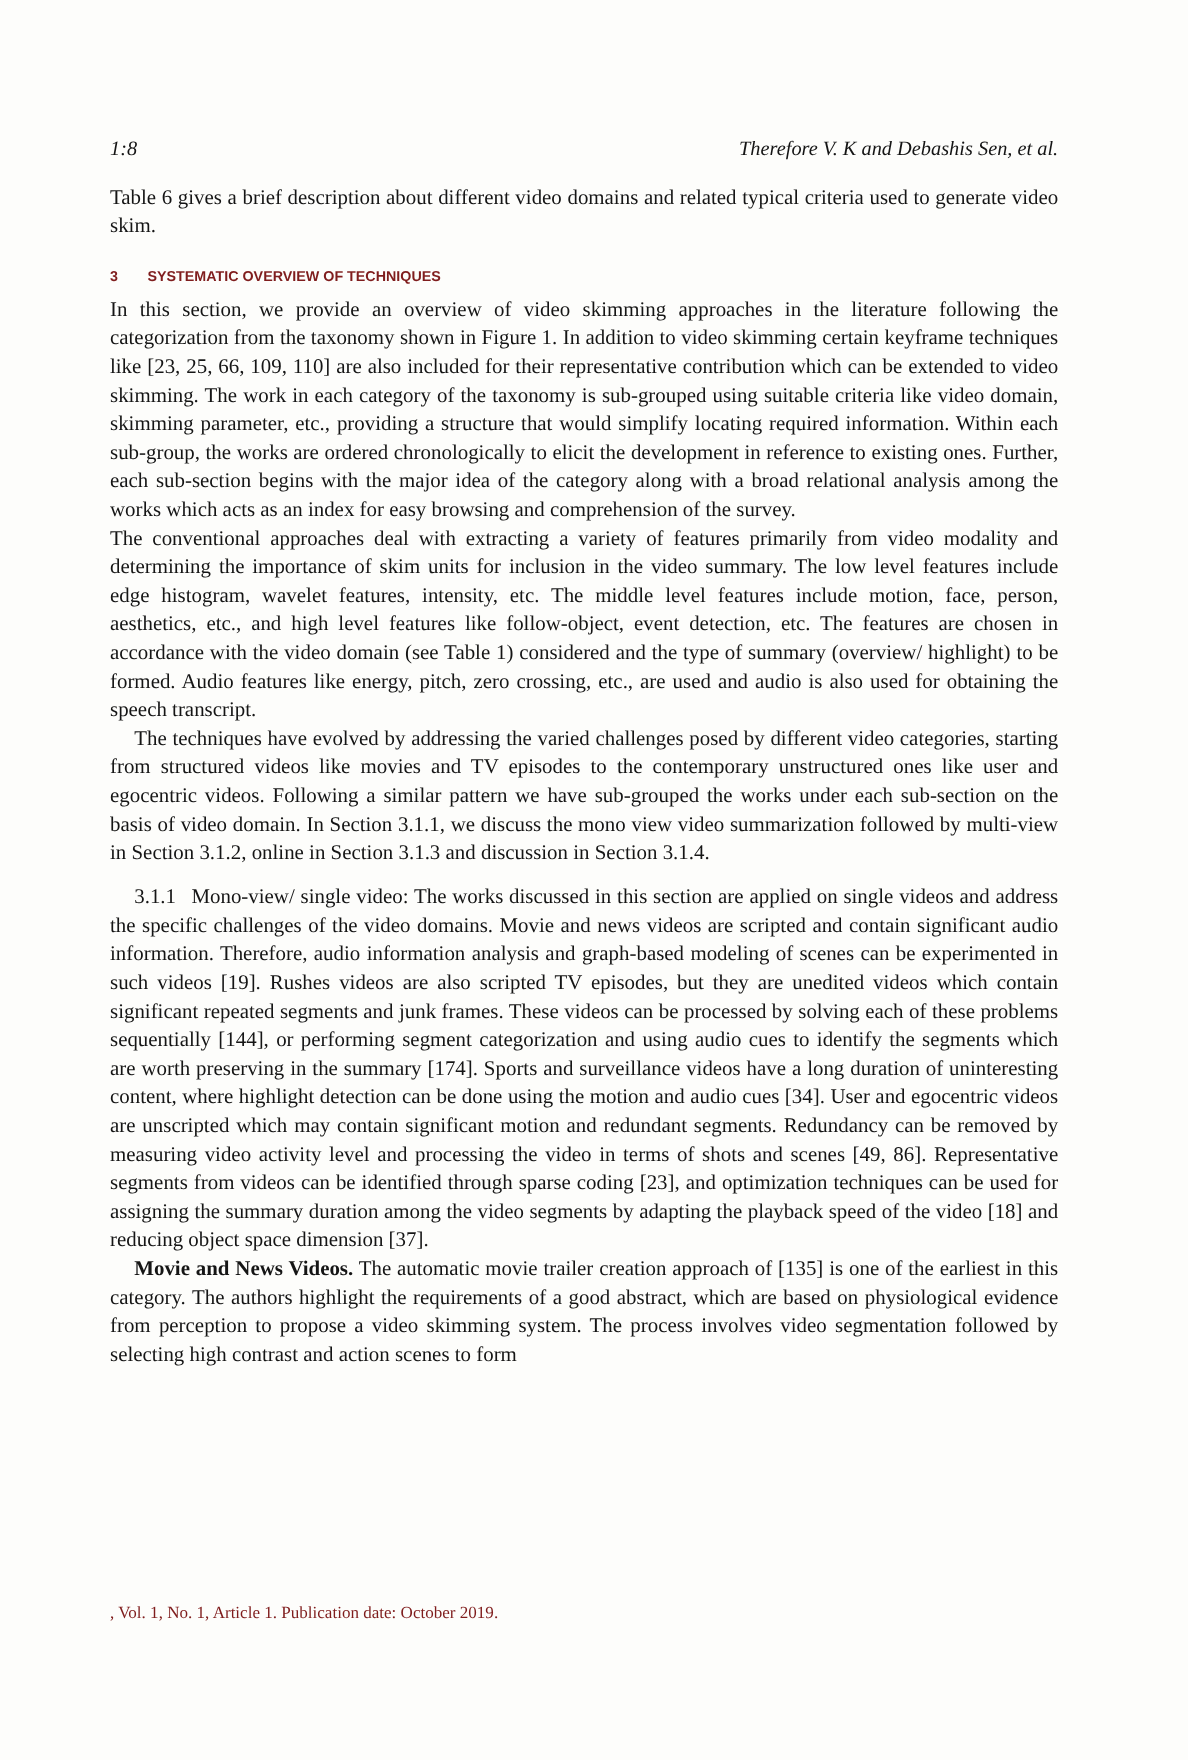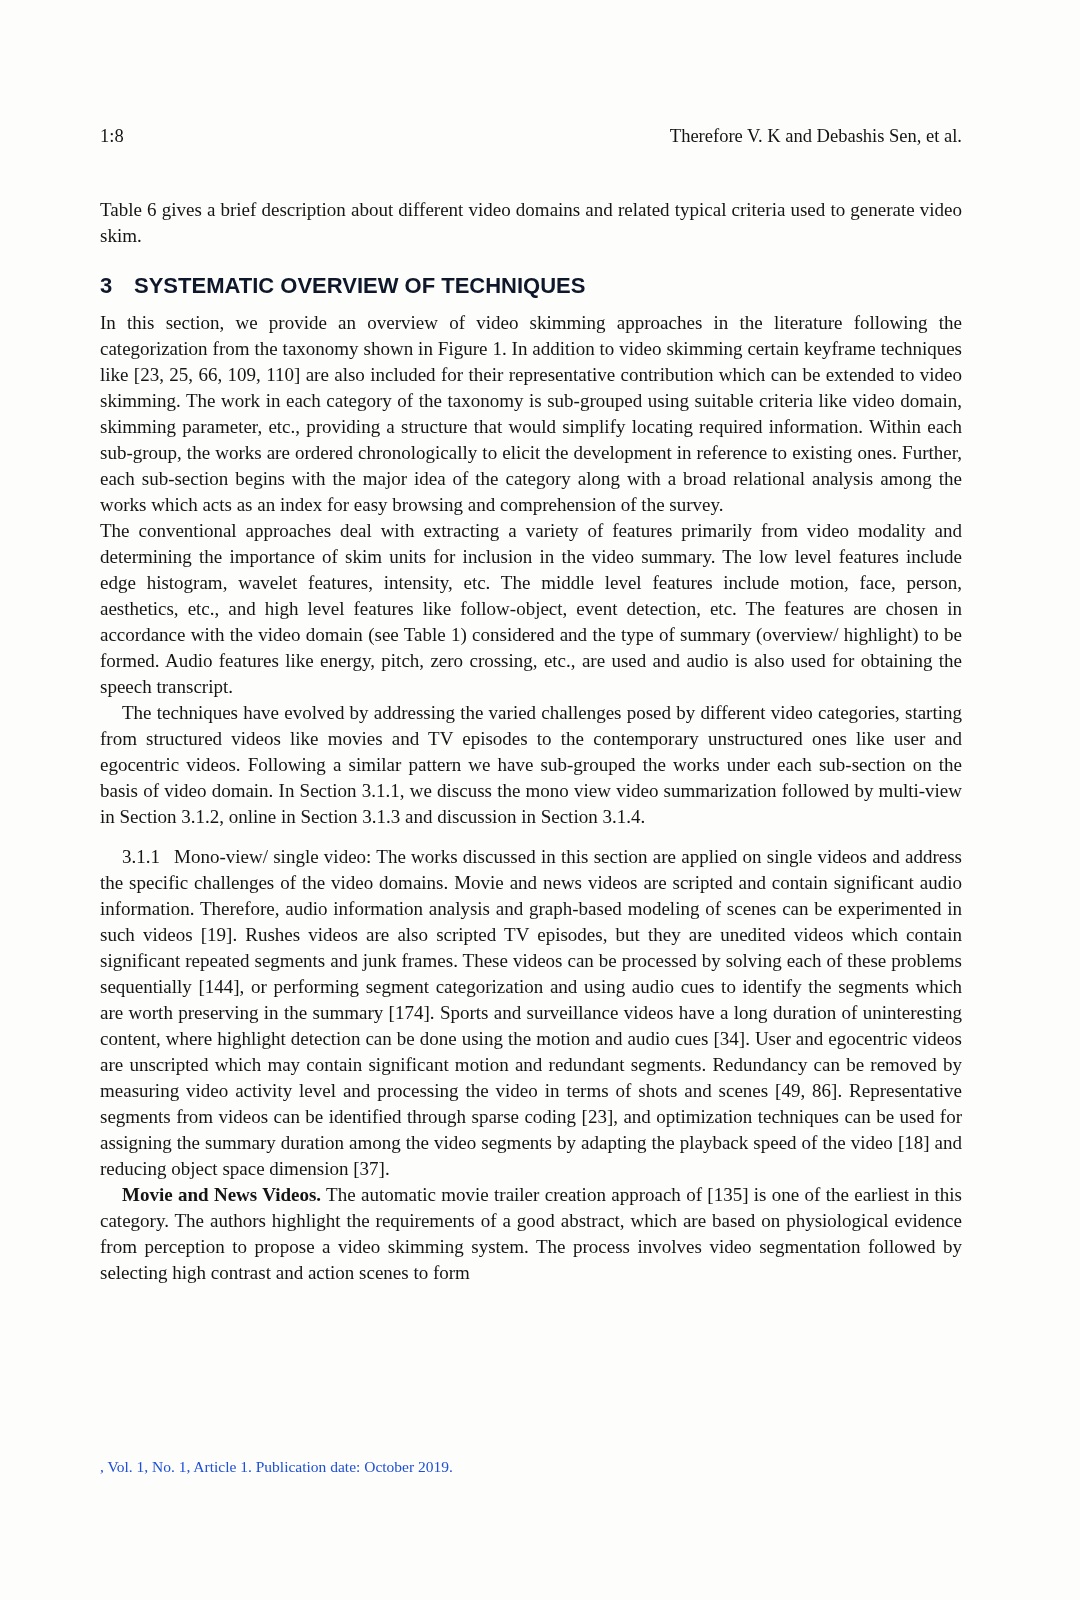--- a/index.html
+++ b/index.html
@@ -12,49 +12,50 @@
     overflow: hidden;
   }
   .page-inner {
     padding: 126px 118px 0 100px;
   }
   .running-header {
     display: flex;
     justify-content: space-between;
     align-items: baseline;
     font-size: 18.5px;
-    margin-bottom: 50px;
+    margin-bottom: 20px;
+    font-style: italic;
   }
   p.body {
     font-size: 19px;
     line-height: 26px;
     text-align: justify;
   }
   p.indented { text-indent: 22px; }
   h2.section-head, h3.subsection-head {
     font-family: "Liberation Sans", sans-serif;
     font-weight: bold;
-    font-size: 22px;
-    color: #0f172a;
+    font-size: 13px;
+    color: #7f1d1d;
   }
   h2.section-head { margin: 24px 0 11px 0; }
   h3.subsection-head { margin: 22px 0 10px 0; }
   .sec-num { display: inline-block; min-width: 34px; }
   .subsec-num { display: inline-block; min-width: 48px; }
   p.subsub-para { margin-top: 14px; }
   .subsub-num { }
   .subsub-gap { display: inline-block; width: 14px; }
   .subsub-title { }
   .runin-bold { font-weight: bold; }
   .page-footer {
     position: absolute;
     left: 100px;
     top: 1458px;
     font-size: 15.5px;
-    color: #1d4ed8;
+    color: #7f1d1d;
   }
 </style>
 </head>
 <body>
 
 <div class="page-inner">
 
   <div class="running-header">
     <span>1:8</span>
     <span>Therefore V. K and Debashis Sen, et al.</span>

